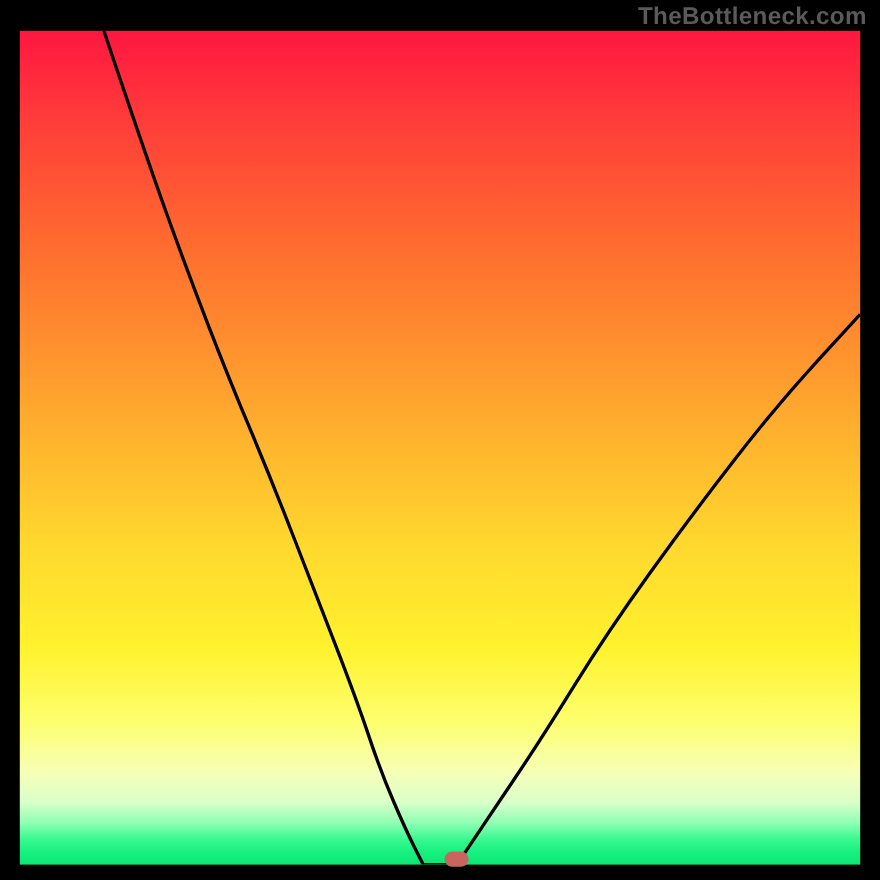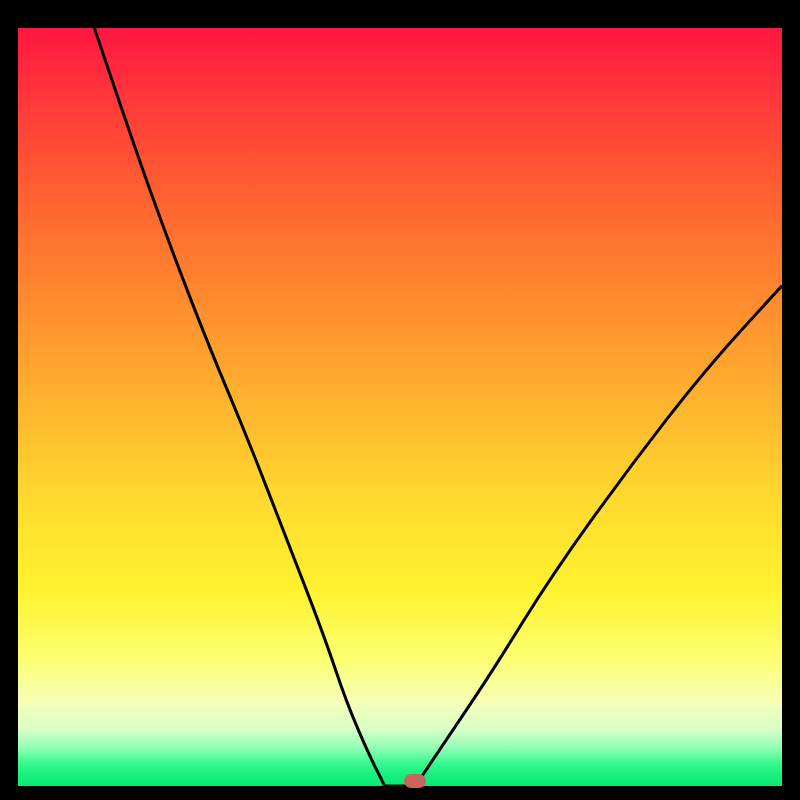--- a/index.html
+++ b/index.html
@@ -70,20 +70,21 @@
     background: #c9655e;
     border-radius: 7px;
     transform: translate(-50%, -50%);
     z-index: 5;
   }
 </style>
 </head>
 <body>
 <div class="wrap">
 
+  <div class="watermark">TheBottleneck.com</div>
 
   <div class="plot-box">
     <div class="gradient"></div>
 
     <svg class="curve" viewBox="0 0 764 758" preserveAspectRatio="none">
 
       <path id="left-branch" d="M76.4 0.0 Q114.6 113.7 133.7 166.8 Q152.8 219.8 171.9 269.1 Q191.0 318.4 210.1 363.8 Q229.2 409.3 248.3 458.6 Q267.4 507.9 286.5 557.1 Q305.6 606.4 317.1 640.5 Q328.5 674.6 340.0 701.1 Q351.4 727.7 359.1 742.8 L366.7 758.0" fill="none" stroke="#000000" stroke-width="3"></path>
 
       <path id="flat-segment" d="M366.7 758.0 L397.3 758.0" fill="none" stroke="#000000" stroke-width="3"></path>
 

